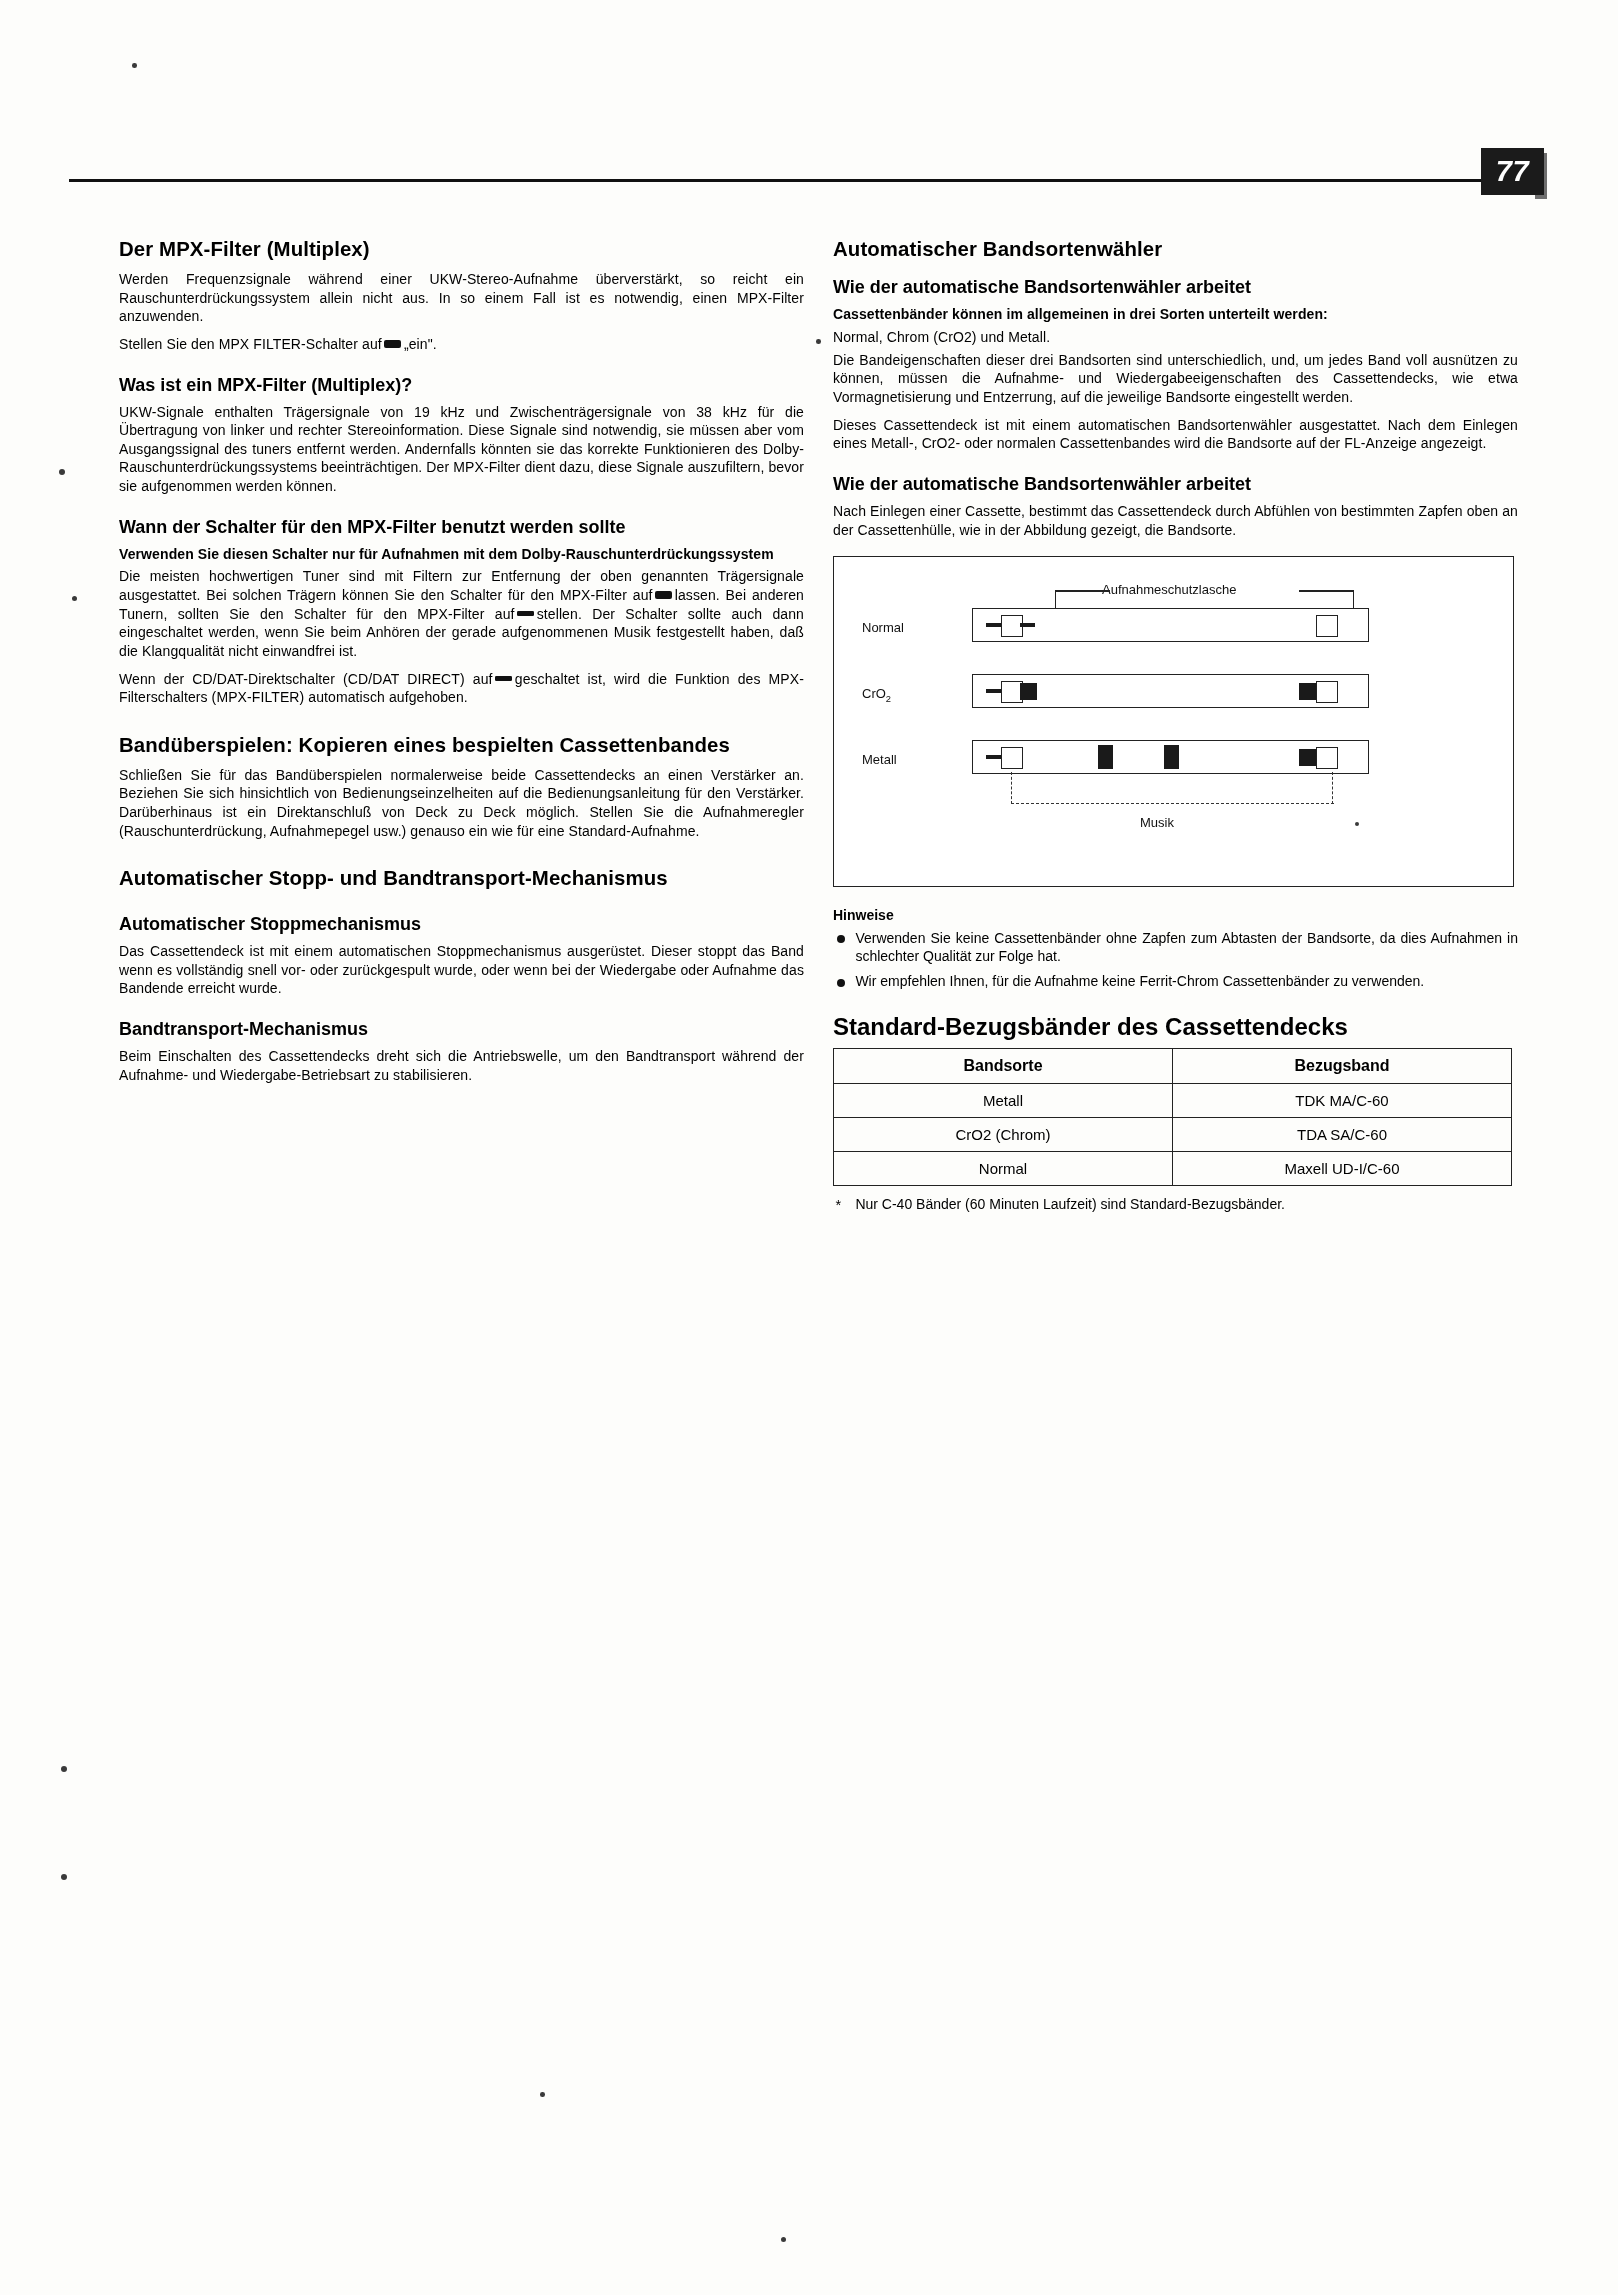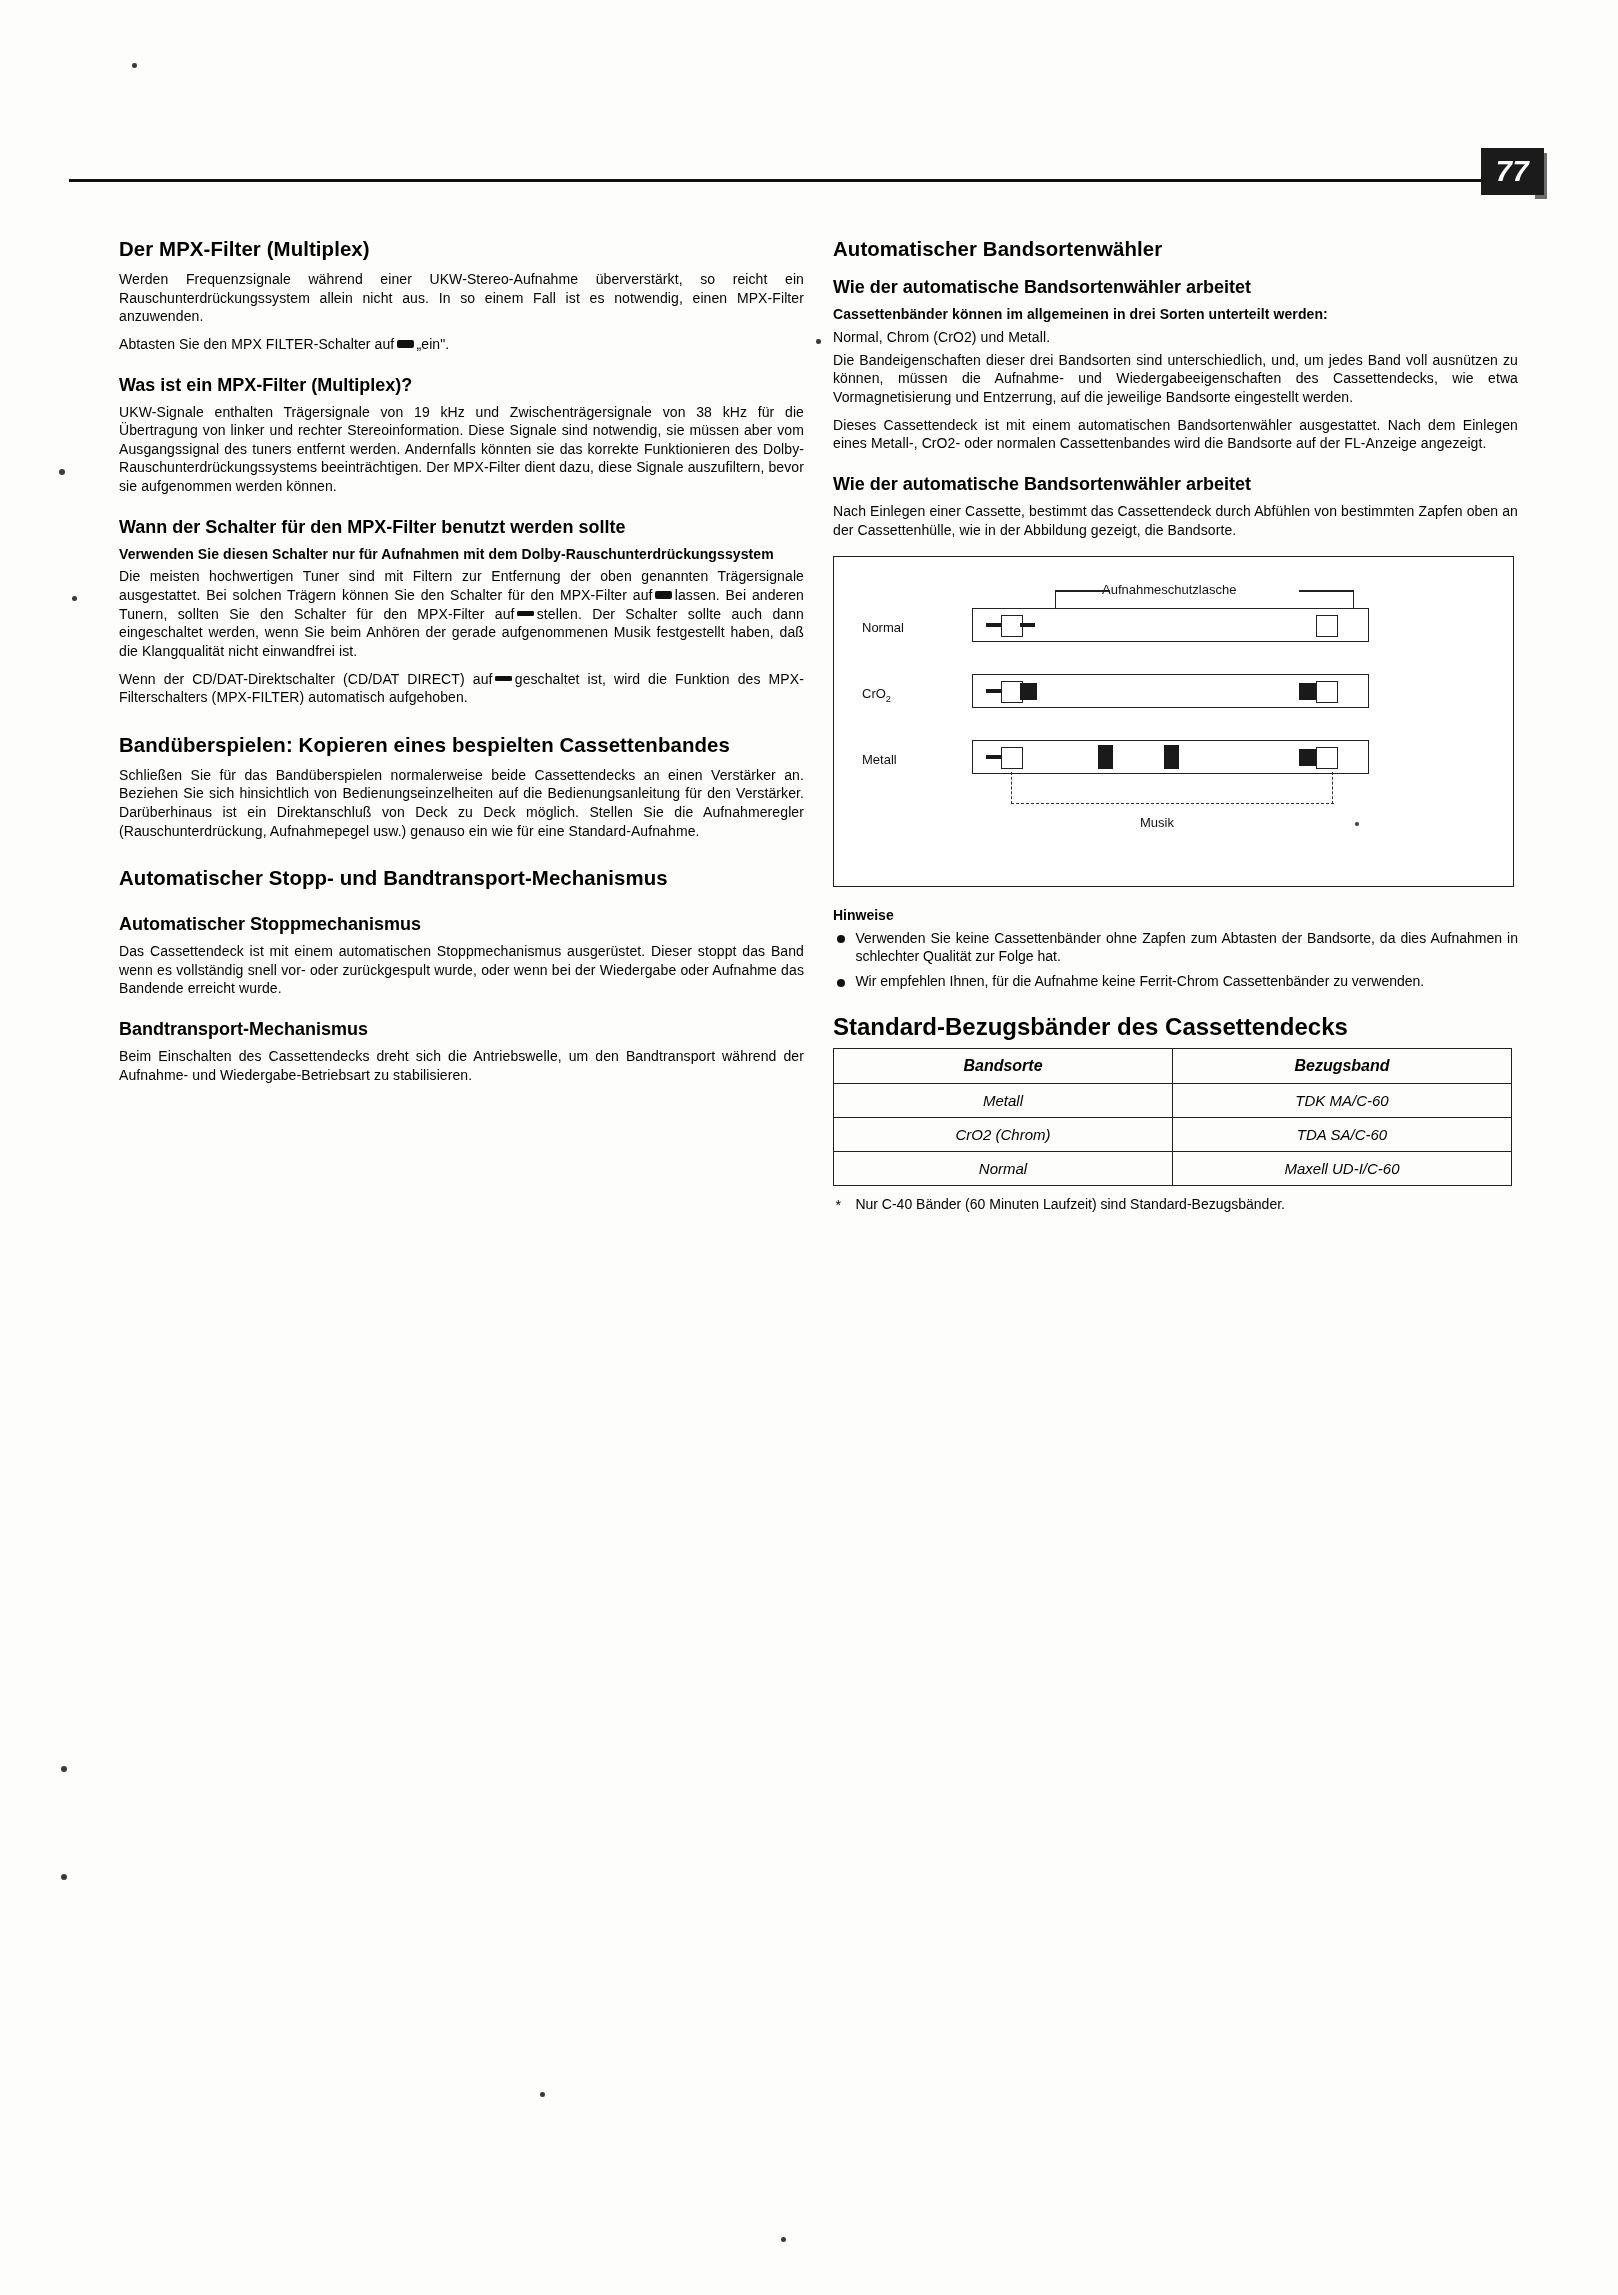--- a/index.html
+++ b/index.html
@@ -189,21 +189,20 @@
     border-collapse: collapse;
     width: 679px;
     table-layout: fixed;
   }
   table.ref th, table.ref td {
     border: 1.3px solid #222;
     text-align: center;
     font-size: 15px;
     padding: 8px 2.6px;
     font-weight: normal;
-    font-style: italic;
   }
   table.ref th {
     font-weight: bold;
     font-size: 16px;
   }
   .footnote {
     position: relative;
     font-size: 14px;
     line-height: 1.3;
     margin: 9.2px 0 0 0;
@@ -241,21 +240,21 @@
     <div class="speck" style="left:61px;top:1874px;width:6px;height:6px;"></div>
     <div class="speck" style="left:781px;top:2237px;width:5.3px;height:5.3px;"></div>
     <div class="speck" style="left:540px;top:2092px;width:4.6px;height:4.6px;"></div>
     <div class="speck" style="left:816px;top:339px;width:4.6px;height:4.6px;"></div>
 
     <div class="col col-left">
 
       <h1 class="sec">Der MPX-Filter (Multiplex)</h1>
       <p class="body">Werden Frequenzsignale während einer UKW-Stereo-Aufnahme überverstärkt, so reicht ein Rauschunterdrückungssystem allein nicht aus. In so einem Fall ist es notwendig, einen MPX-Filter anzuwenden.</p>
       <p class="body">
-        <span>Abtasten Sie den MPX FILTER-Schalter auf</span><span class="inline-sw"></span><span>„ein".</span>
+        <span>Stellen Sie den MPX FILTER-Schalter auf</span><span class="inline-sw"></span><span>„ein".</span>
       </p>
 
       <h2 class="sub">Was ist ein MPX-Filter (Multiplex)?</h2>
       <p class="body">UKW-Signale enthalten Trägersignale von 19 kHz und Zwischenträgersignale von 38 kHz für die Übertragung von linker und rechter Stereoinformation. Diese Signale sind notwendig, sie müssen aber vom Ausgangssignal des tuners entfernt werden. Andernfalls könnten sie das korrekte Funktionieren des Dolby-Rauschunterdrückungssystems beeinträchtigen. Der MPX-Filter dient dazu, diese Signale auszufiltern, bevor sie aufgenommen werden können.</p>
 
       <h2 class="sub">Wann der Schalter für den MPX-Filter benutzt werden sollte</h2>
       <p class="body bold tight">Verwenden Sie diesen Schalter nur für Aufnahmen mit dem Dolby-Rauschunterdrückungssystem</p>
       <p class="body">
         <span>Die meisten hochwertigen Tuner sind mit Filtern zur Entfernung der oben genannten Trägersignale ausgestattet. Bei solchen Trägern können Sie den Schalter für den MPX-Filter auf</span><span class="inline-sw"></span><span>lassen. Bei anderen Tunern, sollten Sie den Schalter für den MPX-Filter auf</span><span class="inline-sw flat"></span><span>stellen. Der Schalter sollte auch dann eingeschaltet werden, wenn Sie beim Anhören der gerade aufgenommenen Musik festgestellt haben, daß die Klangqualität nicht einwandfrei ist.</span>
       </p>

